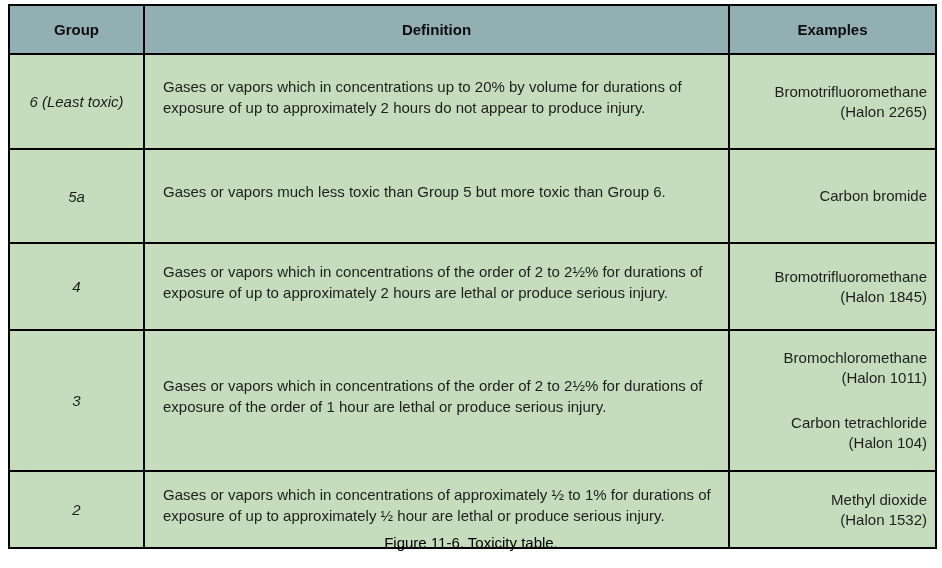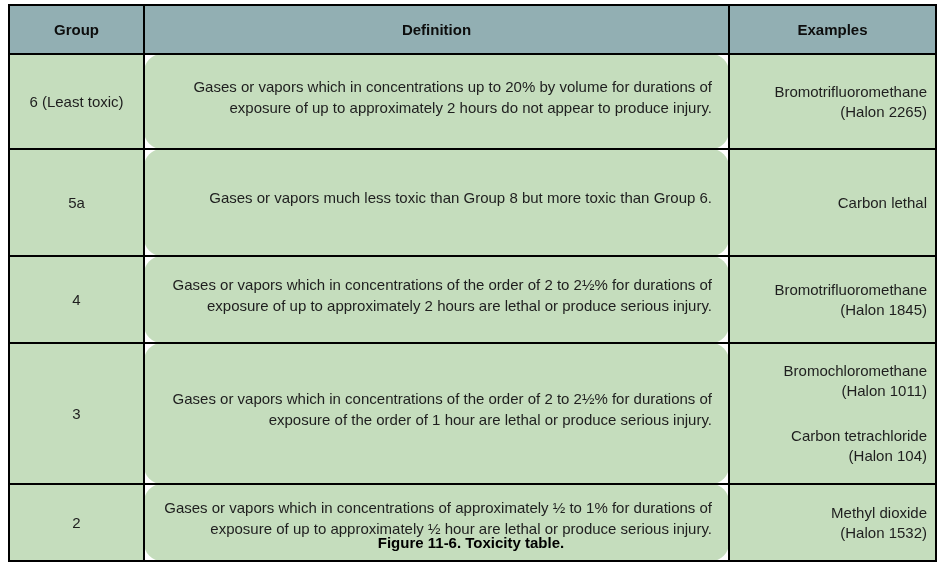--- a/index.html
+++ b/index.html
@@ -36,48 +36,48 @@
     background: #92afb3;
     font-weight: bold;
     color: #0d0d0d;
     text-align: center;
     font-size: 15px;
     height: 49px;
     padding: 0 6px;
   }
   tr.body-row td { background: #c5ddbd; }
   tr.r0 td { height: 95px; }
-  tr.r1 td { height: 107px; }
+  tr.r1 td { height: 94px; }
   tr.r2 td { height: 87px; }
   tr.r3 td { height: 141px; }
   tr.r4 td { height: 77px; }
   td.group-cell {
     text-align: center;
     padding: 12px 6px;
+    font-style: italic;
   }
   td.def-cell {
-    text-align: right;
+    text-align: left;
     padding: 6px 16px 16px 18px;
     line-height: 21px;
-    border-radius: 18px;
   }
   td.examples-cell {
     text-align: right;
     padding: 6px 8px 6px 14px;
     line-height: 20px;
   }
   .example-entry + .example-entry { margin-top: 25px; }
   .example-halon:empty { display: none; }
   .caption {
     position: absolute;
     left: 0;
     top: 534px;
     width: 942px;
     text-align: center;
-    font-weight: bold;
+    font-weight: normal;
     font-size: 15px;
     color: #000000;
   }
 </style>
 </head>
 <body>
 
 <div class="stage">
 
   <table class="tox-table">
@@ -99,24 +99,24 @@
         <td class="examples-cell">
           <div class="example-entry">
             <div class="example-name">Bromotrifluoromethane</div>
             <div class="example-halon">(Halon 2265)</div>
           </div>
         </td>
       </tr>
 
       <tr class="body-row r1">
         <td class="group-cell">5a</td>
-        <td class="def-cell">Gases or vapors much less toxic than Group 8 but more toxic than Group 6.</td>
+        <td class="def-cell">Gases or vapors much less toxic than Group 5 but more toxic than Group 6.</td>
         <td class="examples-cell">
           <div class="example-entry">
-            <div class="example-name">Carbon lethal</div>
+            <div class="example-name">Carbon bromide</div>
 
           </div>
         </td>
       </tr>
 
       <tr class="body-row r2">
         <td class="group-cell">4</td>
         <td class="def-cell">Gases or vapors which in concentrations of the order of 2 to 2½% for durations of exposure of up to approximately 2 hours are lethal or produce serious injury.</td>
         <td class="examples-cell">
           <div class="example-entry">

